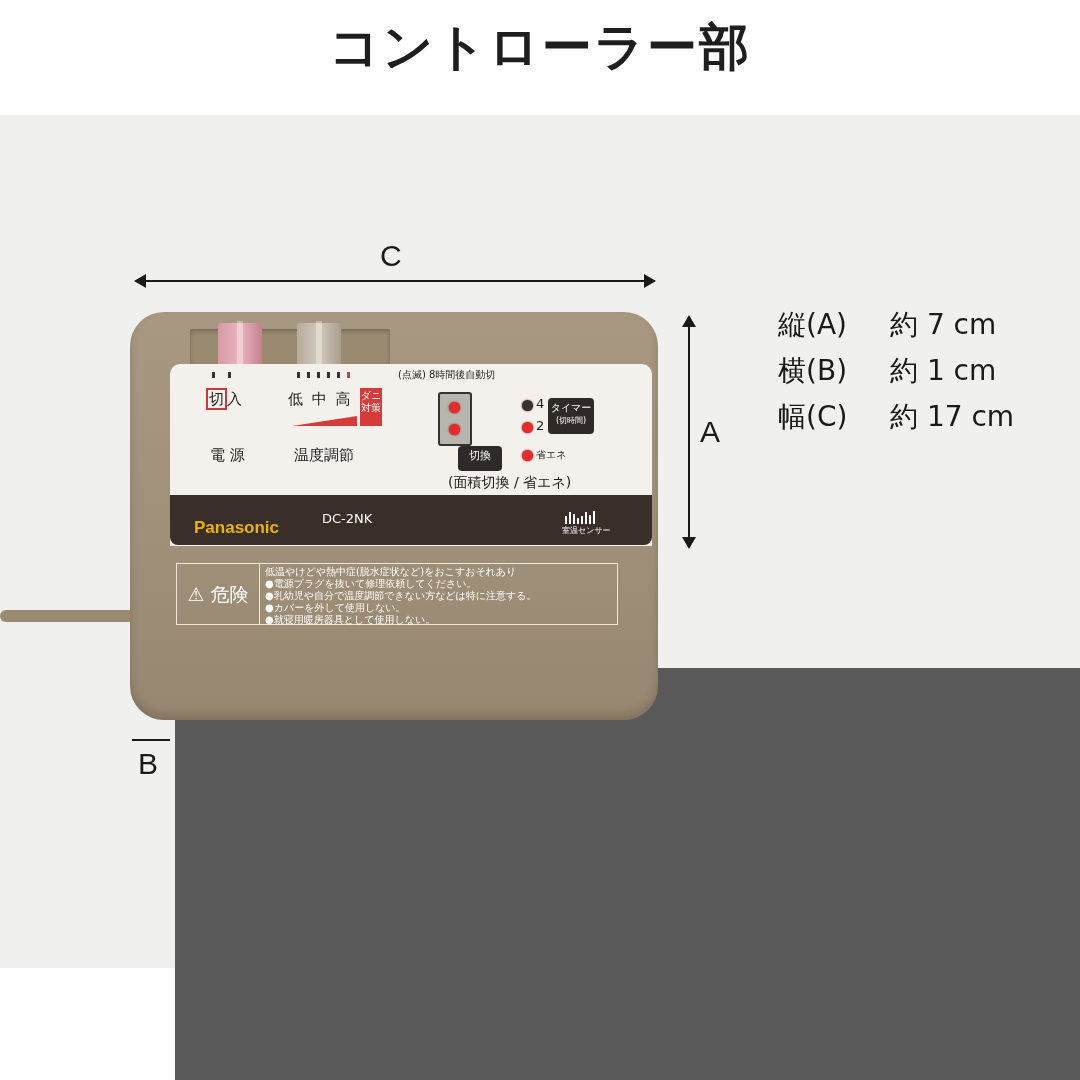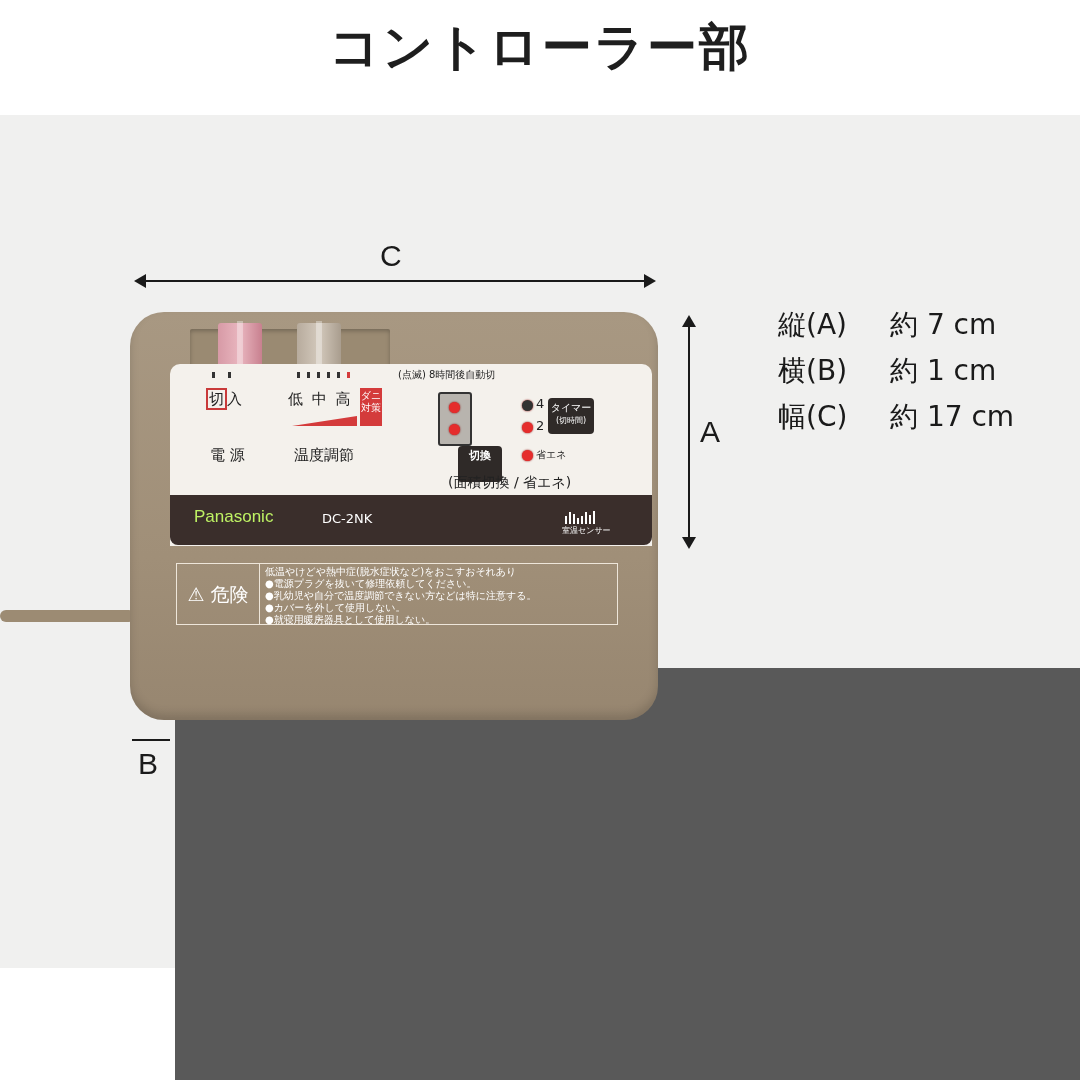--- a/index.html
+++ b/index.html
@@ -18,21 +18,21 @@
             border-radius:2px; box-shadow:inset 0 2px 4px rgba(0,0,0,0.25); }
   .knob { position:absolute; top:-6px; width:44px; height:48px; border-radius:3px; }
   .knob.power { left:28px; background:linear-gradient(90deg,#d79aa6,#e9b6bf 50%,#c8808f); }
   .knob.temp  { left:107px; background:linear-gradient(90deg,#b7ab9d,#d3c9bc 50%,#a99d8e); }
   .knob::after { content:""; position:absolute; left:19px; top:-2px; width:6px; height:50px;
                  background:rgba(255,255,255,0.35); }
   .panel { position:absolute; left:40px; top:52px; width:482px; height:182px; background:#f4f1ec;
            border-radius:10px 10px 0 0; overflow:hidden; }
   .brandbar { position:absolute; left:40px; top:183px; width:482px; height:50px; background:#3a2e2b;
               border-radius:0 0 8px 8px; }
-  .brand { position:absolute; left:24px; top:12px; color:#bef264; font-weight:normal; font-size:17px;
+  .brand { position:absolute; left:24px; top:23px; color:#eab308; font-weight:bold; font-size:17px;
            font-family:"Liberation Sans", sans-serif; }
   .model { position:absolute; left:152px; top:16px; color:#fff; font-size:13px; }
   .sensor-icon { position:absolute; left:395px; top:10px; width:40px; height:14px; }
   .sensor-icon i { display:inline-block; width:2px; background:#fff; margin-right:2px; vertical-align:bottom; }
   .sensor-label { position:absolute; left:392px; top:30px; color:#fff; font-size:8px; }
   .tick { position:absolute; width:3px; height:6px; background:#333; }
   .lbl { position:absolute; font-size:15px; color:#222; white-space:nowrap; }
   .redbox { border:2px solid #c93a3a; padding:0 1px; }
   .dani { position:absolute; left:190px; top:24px; width:22px; height:36px; background:#d43b3b;
           color:#fff; font-size:10px; line-height:12px; text-align:center; padding-top:2px; }
@@ -120,21 +120,21 @@
       <div class="led" style="left:9px;top:30px;"></div>
     </div>
     <div class="led off" style="left:352px;top:36px;"></div>
     <div class="lbl" style="left:366px;top:32px;font-size:13px;">4</div>
     <div class="led" style="left:352px;top:58px;"></div>
     <div class="lbl" style="left:366px;top:54px;font-size:13px;">2</div>
     <div class="darktag" style="left:378px;top:34px;width:46px;height:36px;">
       <div style="font-size:10px;margin-top:3px;">タイマー</div>
       <div style="font-size:8px;">(切時間)</div>
     </div>
-    <div class="darktag" style="left:288px;top:82px;width:44px;height:36px;font-size:11px;line-height:20px;font-weight:bold;">切換</div>
+    <div class="darktag" style="left:288px;top:82px;width:44px;height:25px;font-size:11px;line-height:20px;">切換</div>
     <div class="led" style="left:352px;top:86px;"></div>
     <div class="lbl" style="left:366px;top:84px;font-size:10px;">省エネ</div>
     <div class="lbl" style="left:278px;top:110px;font-size:14px;">(面積切換 / 省エネ)</div>
   </div>
 
   <div class="brandbar">
     <div class="brand">Panasonic</div>
     <div class="model">DC-2NK</div>
     <div class="sensor-icon">
       <i style="height:8px"></i><i style="height:12px"></i><i style="height:10px"></i><i style="height:6px"></i><i style="height:8px"></i><i style="height:12px"></i><i style="height:9px"></i><i style="height:13px"></i>

